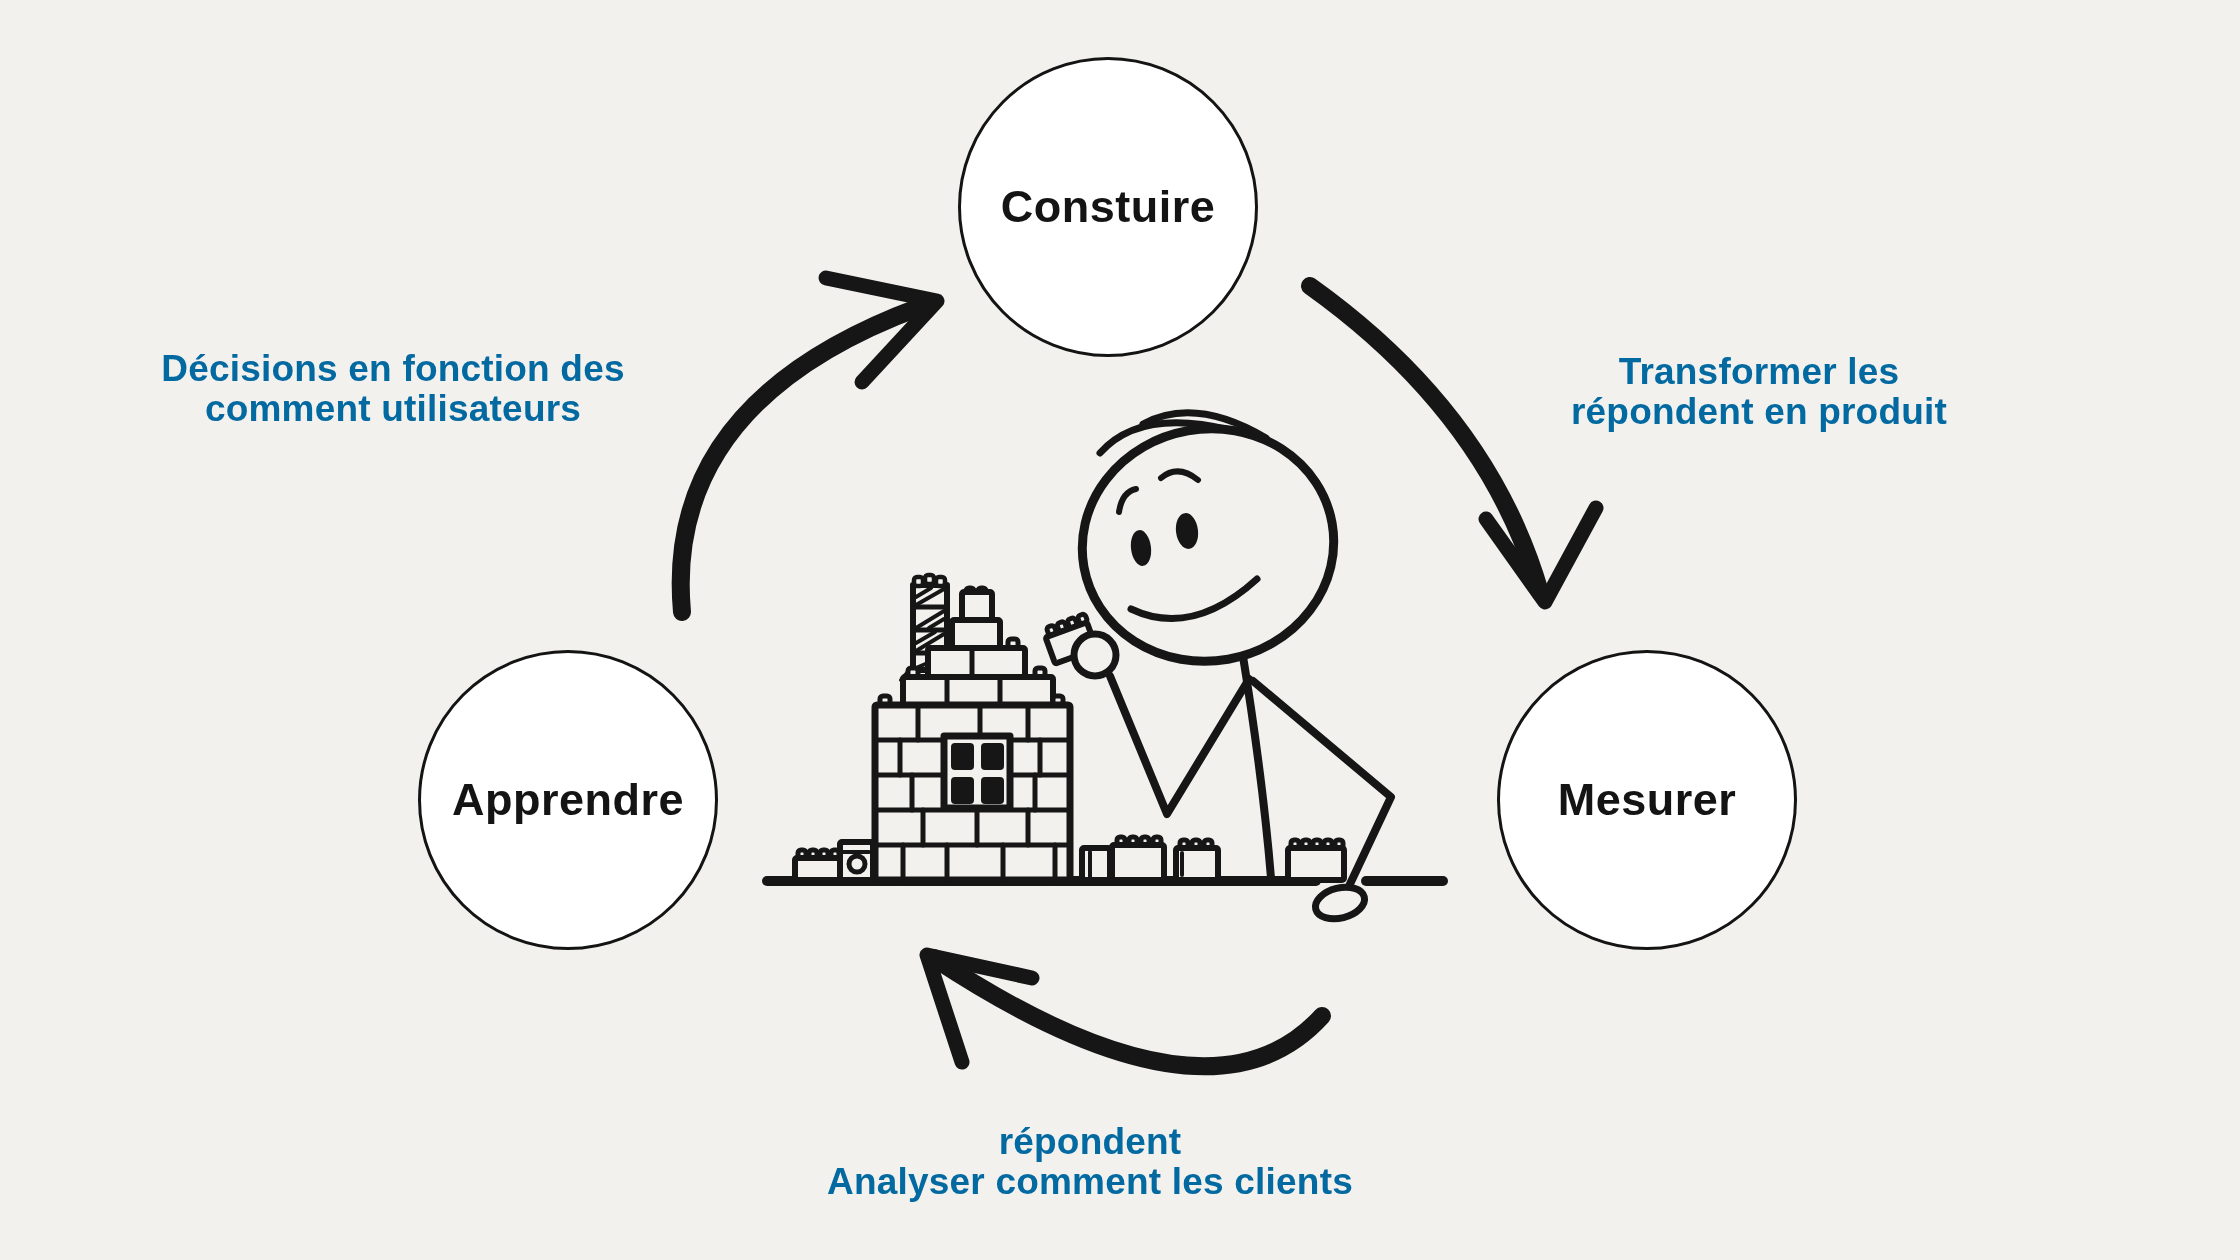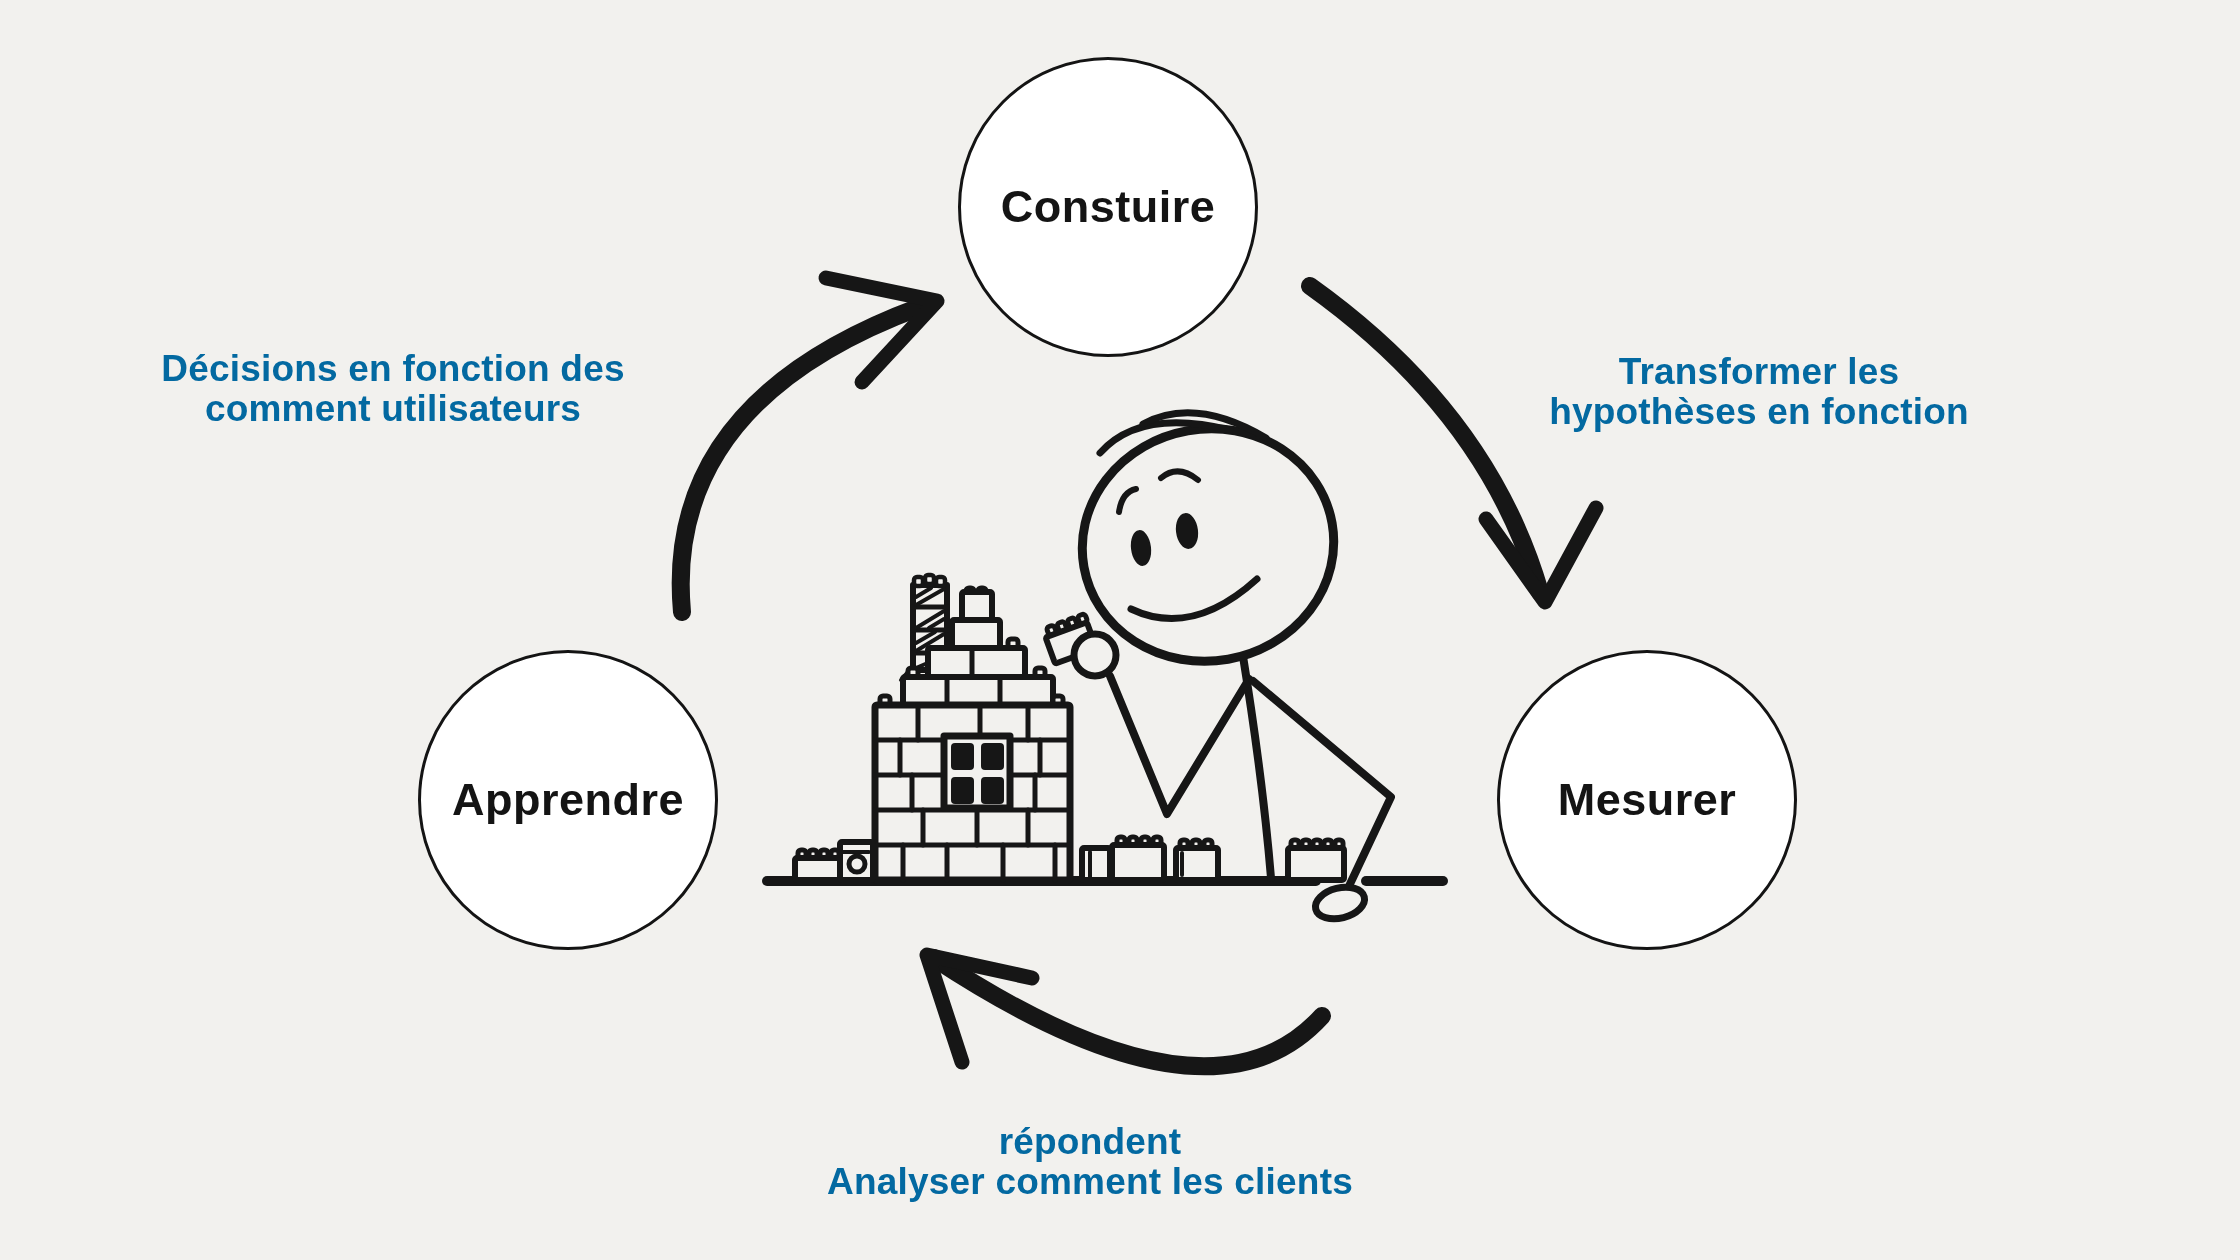--- a/index.html
+++ b/index.html
@@ -210,20 +210,20 @@
   <div class="node node-measure">
     <span>Mesurer</span>
   </div>
 
   <div class="edge-label edge-label-left">
     <div>Décisions en fonction des</div>
     <div>comment utilisateurs</div>
   </div>
   <div class="edge-label edge-label-right">
     <div>Transformer les</div>
-    <div>hypothèses en fonction</div>
+    <div>répondent en produit</div>
   </div>
   <div class="edge-label edge-label-bottom">
     <div>répondent</div>
     <div>Analyser comment les clients</div>
   </div>
 
 </div>
 
 </body></html>

